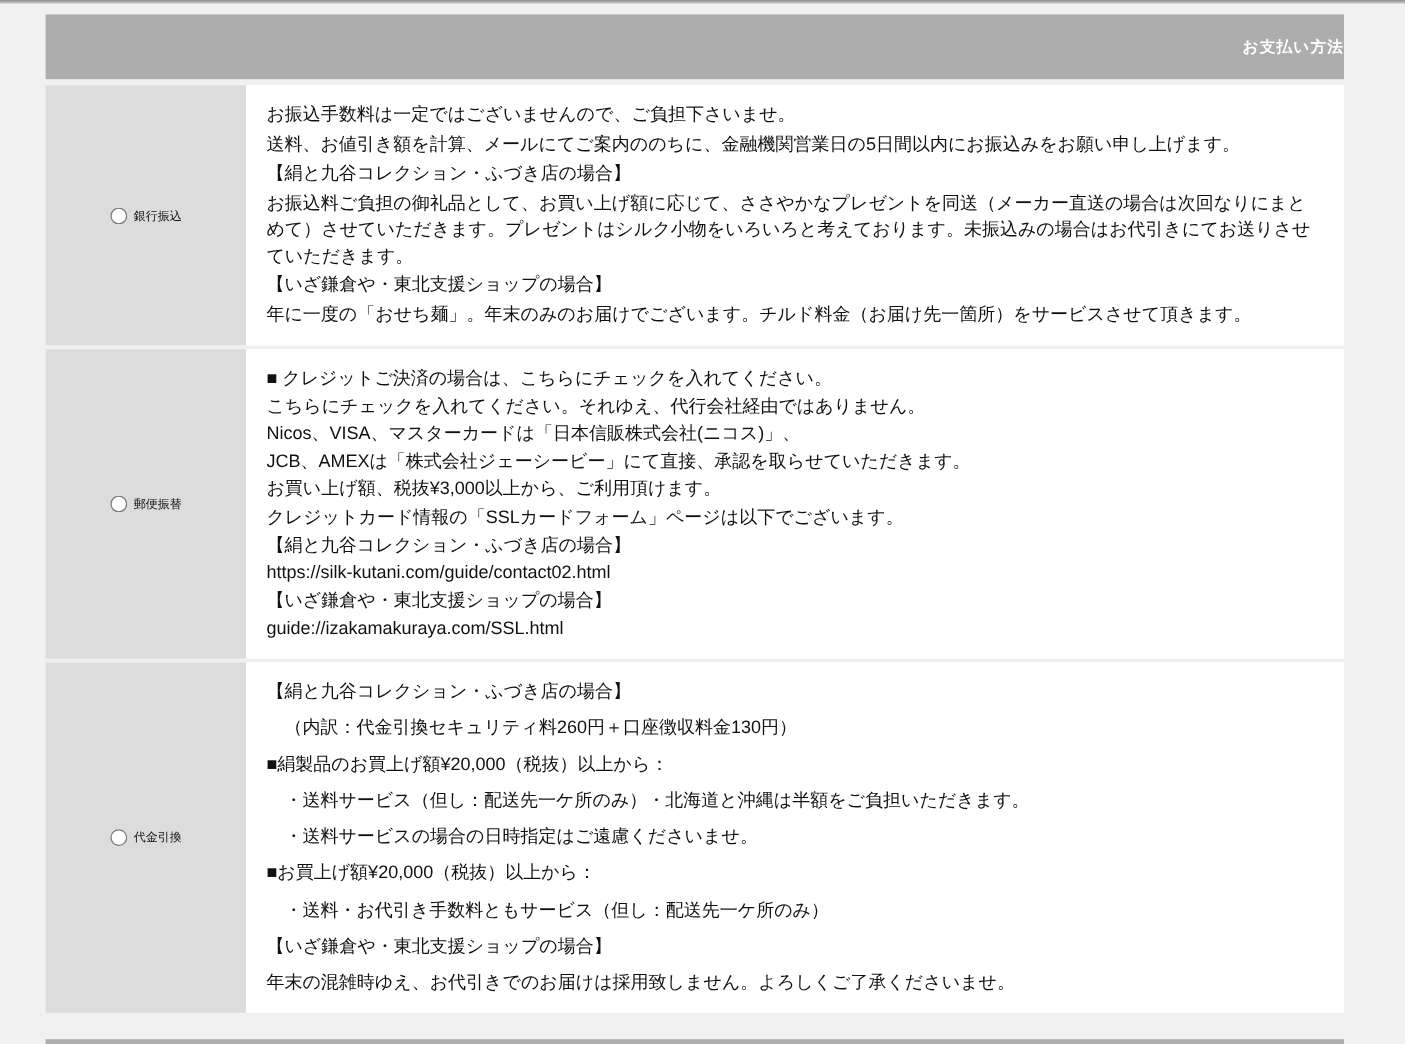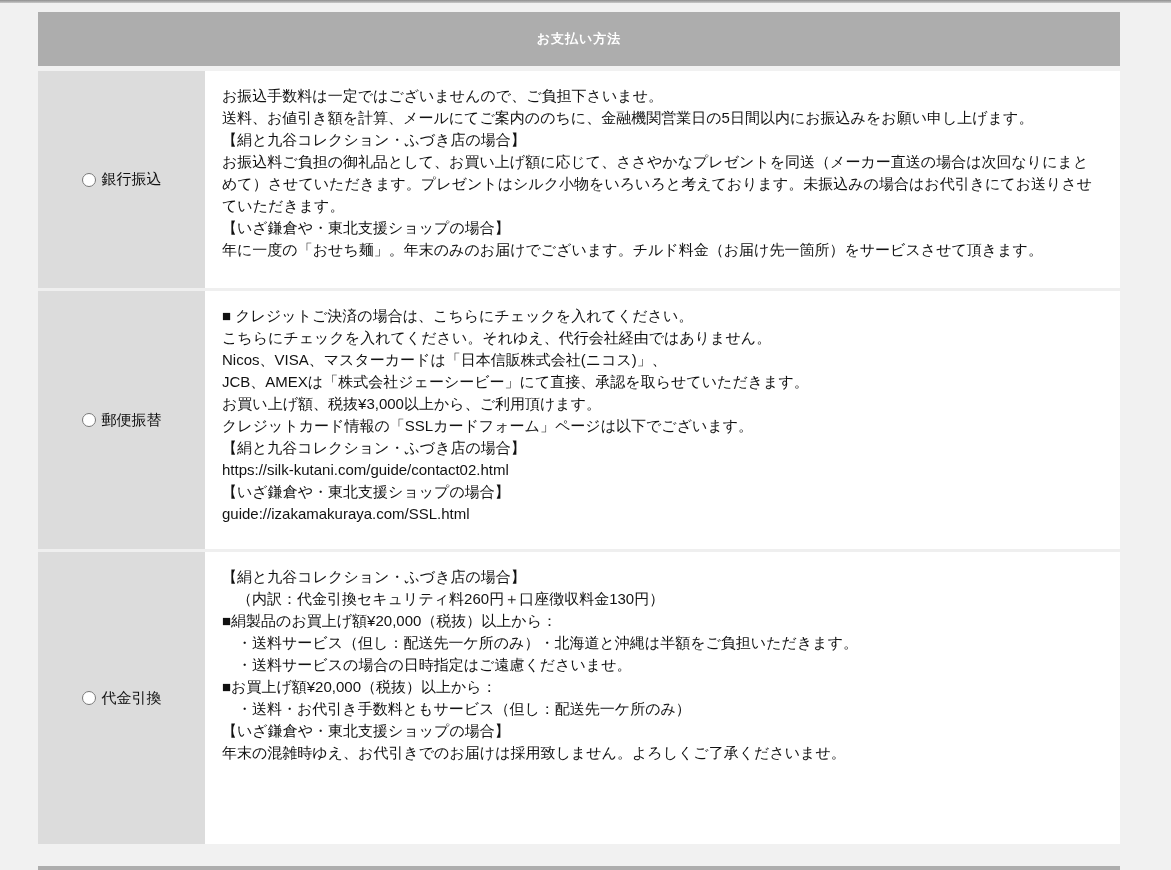--- a/index.html
+++ b/index.html
@@ -14,46 +14,46 @@
   .top-edge{
     position:absolute;top:0;left:0;width:1171px;height:3px;
     background:linear-gradient(to bottom,#8f8f8f,#c9c9c9);
   }
   .panel{
     position:absolute;left:38px;top:12px;width:1082px;
   }
   .section-header{
     height:54px;
     background:var(--header_bg,#adadad);
-    display:flex;align-items:center;justify-content:center;
+    display:flex;align-items:center;justify-content:flex-end;
     margin-bottom:5px;
   }
   .section-header .title{
     color:var(--header_text,#fff);
     font-size:13px;font-weight:bold;letter-spacing:1px;
   }
   .pay-table{display:flex;flex-direction:column;}
   .row{display:flex;align-items:stretch;background:var(--content_bg,#fff);}
   .row:nth-of-type(1){min-height:217px;}
   .row:nth-of-type(3){min-height:258px;}
   .row:nth-of-type(5){min-height:292px;}
   .row-sep{height:3px;background:#efefef;}
   .label-cell{
     width:167px;flex:0 0 167px;
     background:var(--label_bg,#dcdcdc);
     display:flex;align-items:center;justify-content:center;
   }
   .radio-wrap{display:flex;align-items:center;cursor:pointer;}
   .radio-wrap input{margin:0 6px 0 0;width:14px;height:14px;}
-  .method-name{font-size:15px;color:var(--body_text,#111);}
+  .method-name{font-size:10px;color:var(--body_text,#111);}
   .content-cell{
     flex:1;
     background:var(--content_bg,#fff);
     padding:14px 20px 14px 17px;
-    display:flex;flex-direction:column;justify-content:flex-start;
+    display:flex;flex-direction:column;justify-content:space-between;
   }
   .line{
     font-size:15px;line-height:22px;
     white-space:pre-wrap;word-break:break-all;
   }
   .next-section-bar{
     position:absolute;left:38px;top:866px;width:1082px;height:4px;
     background:var(--header_bg,#adadad);
   }
 </style>

